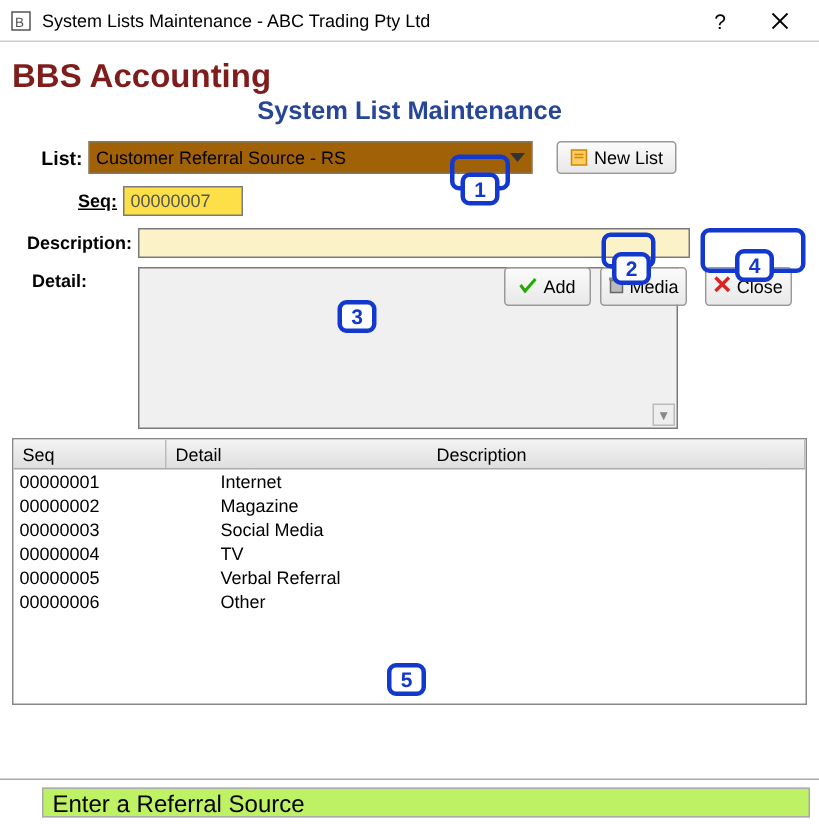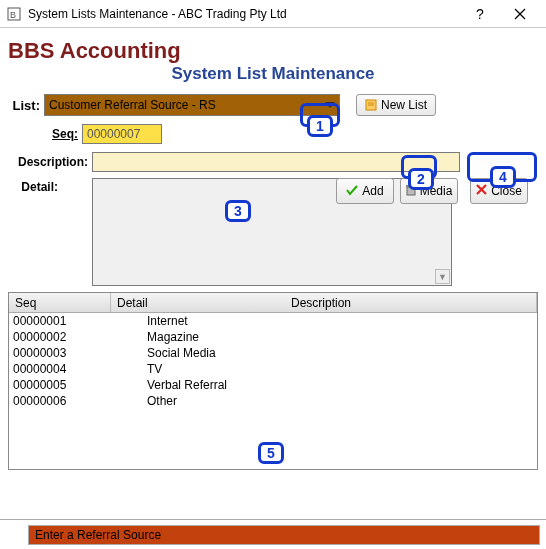--- a/index.html
+++ b/index.html
@@ -170,23 +170,23 @@
     position:absolute; left:0; right:0; bottom:0;
     border-top:1px solid #aaa;
     height:30px;
   }
   .statusbar {
     position:absolute;
     left:28px; right:6px;
     top:5px;
     height:20px;
     border:1px solid #aaa;
-    background:#c2410c;
+    background:#bef264;
     padding:2px 6px;
-    font-size:12px;
+    font-size:16px;
   }
   .icon-sq { width:12px;height:12px;display:inline-block; }
 </style>
 </head>
 <body>
 
 <div class="titlebar">
   <span class="app-icon">
     <svg width="14" height="14">
         <rect x="1" y="1" width="12" height="12" fill="none" stroke="#555"></rect>
@@ -200,21 +200,21 @@
         <line x1="1" y1="1" x2="11" y2="11" stroke="#000" stroke-width="1.2"></line>
         <line x1="11" y1="1" x2="1" y2="11" stroke="#000" stroke-width="1.2"></line>
       </svg>
   </div>
 </div>
 
 <div class="content">
   <div class="heading1">BBS Accounting</div>
   <div class="heading2">System List Maintenance</div>
 
-  <div class="row" style="margin-left:0;">
+  <div class="row" style="margin-left:15px;">
     <span class="lbl list">List:</span>
     <div class="select-wrap">
       <div class="select">
           <span>Customer Referral Source - RS</span>
         </div>
       <div class="select-arrow">
         <svg width="10" height="6">
             <polygon points="0,0 10,0 5,6" fill="#333"></polygon>
           </svg>
       </div>

